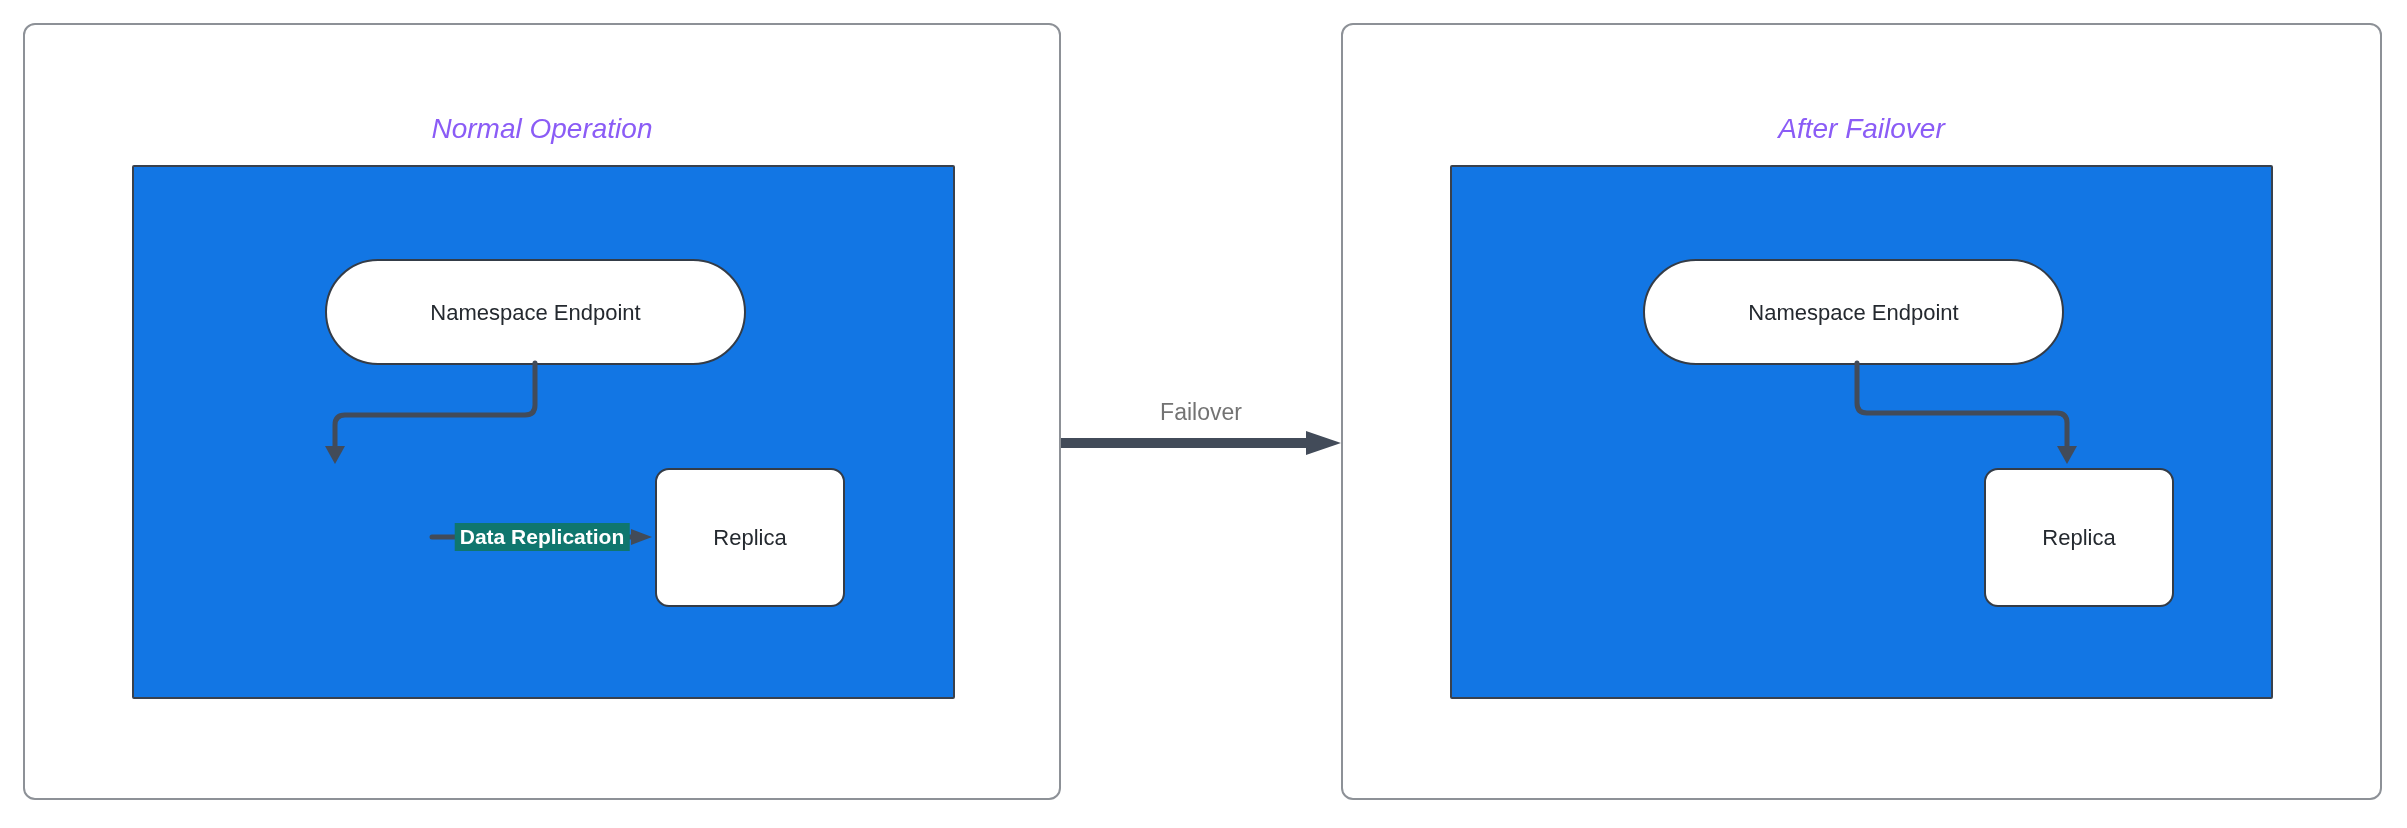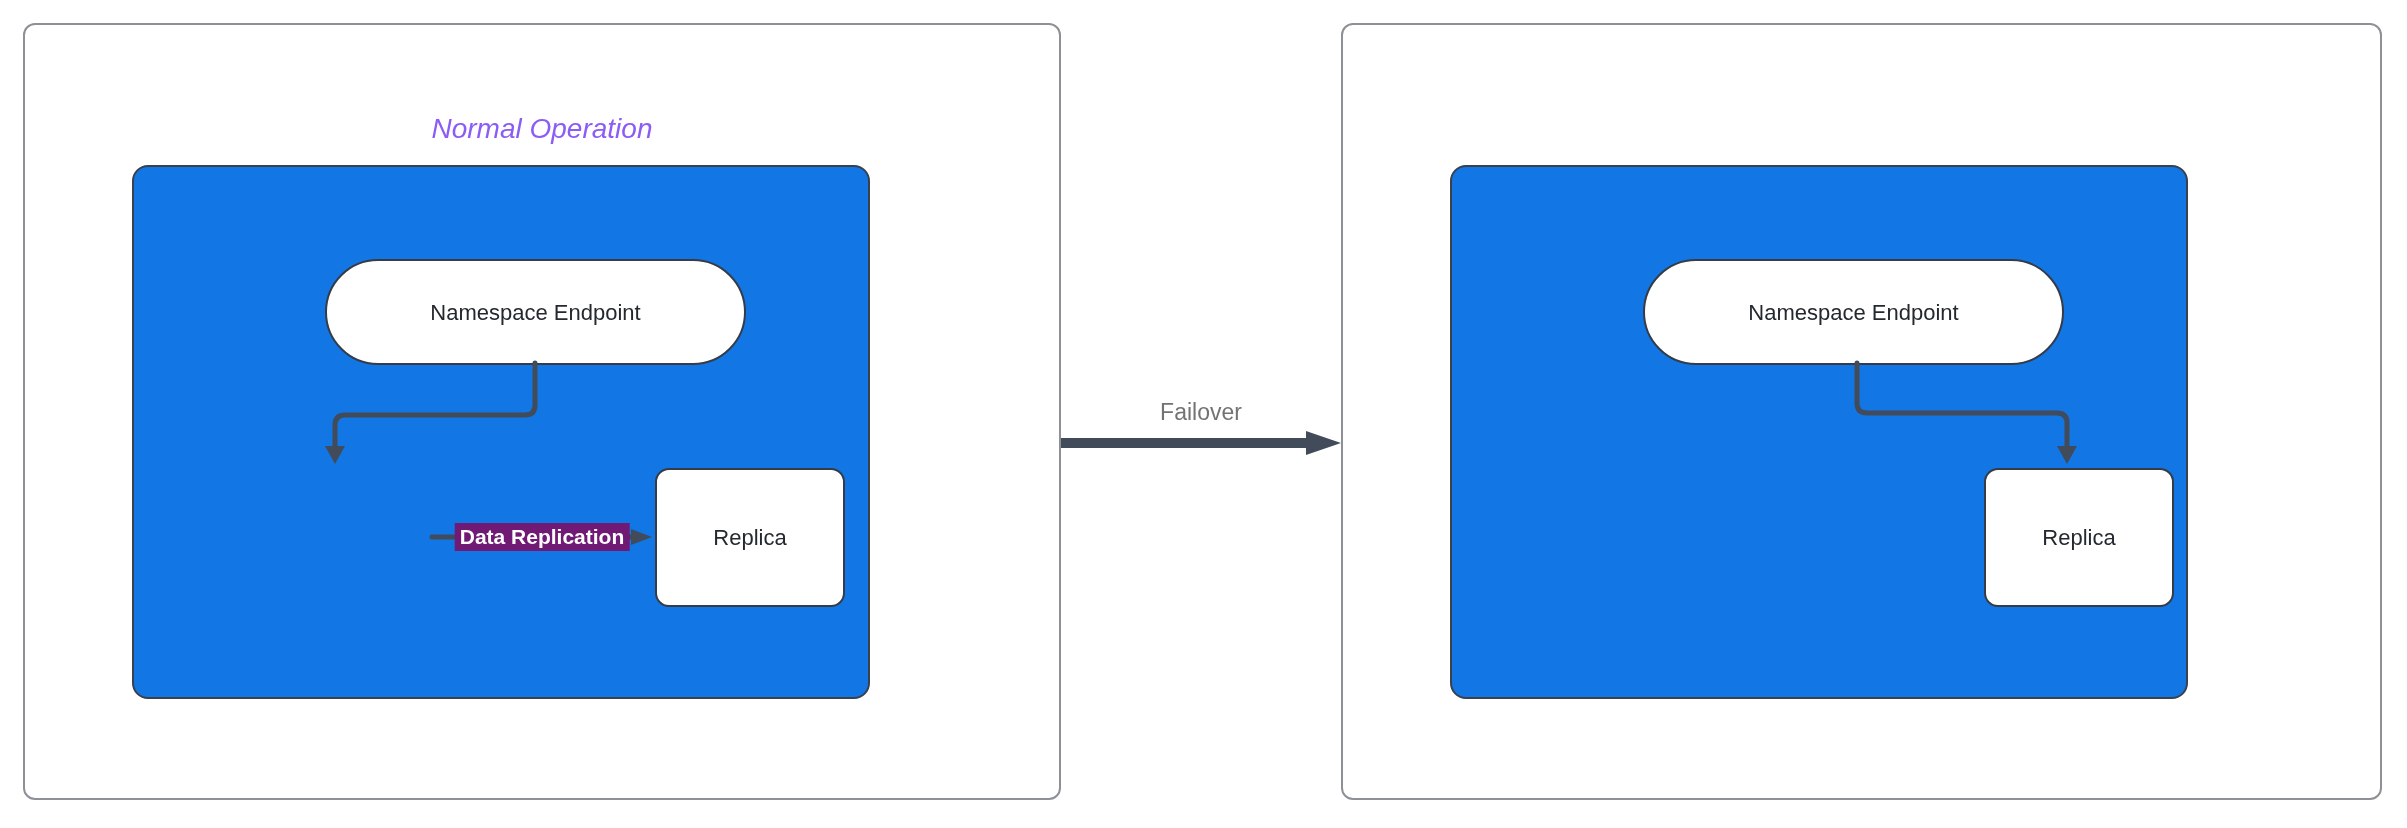--- a/index.html
+++ b/index.html
@@ -29,25 +29,25 @@
     width: 100%;
     text-align: center;
     font-size: 28px;
     font-style: italic;
     color: #8b5cf6;
   }
   .cluster {
     position: absolute;
     left: 107px;
     top: 140px;
-    width: 738px;
+    width: 823px;
     height: 534px;
     background: #1276e4;
     border: 2px solid #39414d;
-    border-radius: 16px;
+    border-radius: 2px;
     box-sizing: border-box;
   }
   .node {
     position: absolute;
     background: #ffffff;
     border: 2px solid #343c47;
     box-sizing: border-box;
     display: flex;
     align-items: center;
     justify-content: center;
@@ -85,21 +85,21 @@
     position: absolute;
     transform: translate(-50%, -50%);
     white-space: nowrap;
   }
   .label-data-replication {
     left: 542px;
     top: 537px;
     font-size: 21px;
     font-weight: bold;
     color: #ffffff;
-    background: #701a75;
+    background: #0f766e;
     padding: 2px 5px;
   }
   .label-failover {
     left: 1201px;
     top: 412px;
     font-size: 23px;
     color: #737373;
     background: #ffffff;
     padding: 0 6px;
   }
@@ -116,20 +116,21 @@
       <div class="node node-pill">
         <span class="node-label">Namespace Endpoint</span>
       </div>
       <div class="node node-rect node-replica-left">
         <span class="node-label">Replica</span>
       </div>
     </div>
   </div>
 
   <div class="panel panel-right">
+    <div class="panel-title">After Failover</div>
 
     <div class="cluster">
       <div class="node node-pill">
         <span class="node-label">Namespace Endpoint</span>
       </div>
       <div class="node node-rect node-replica-right">
         <span class="node-label">Replica</span>
       </div>
     </div>
   </div>

